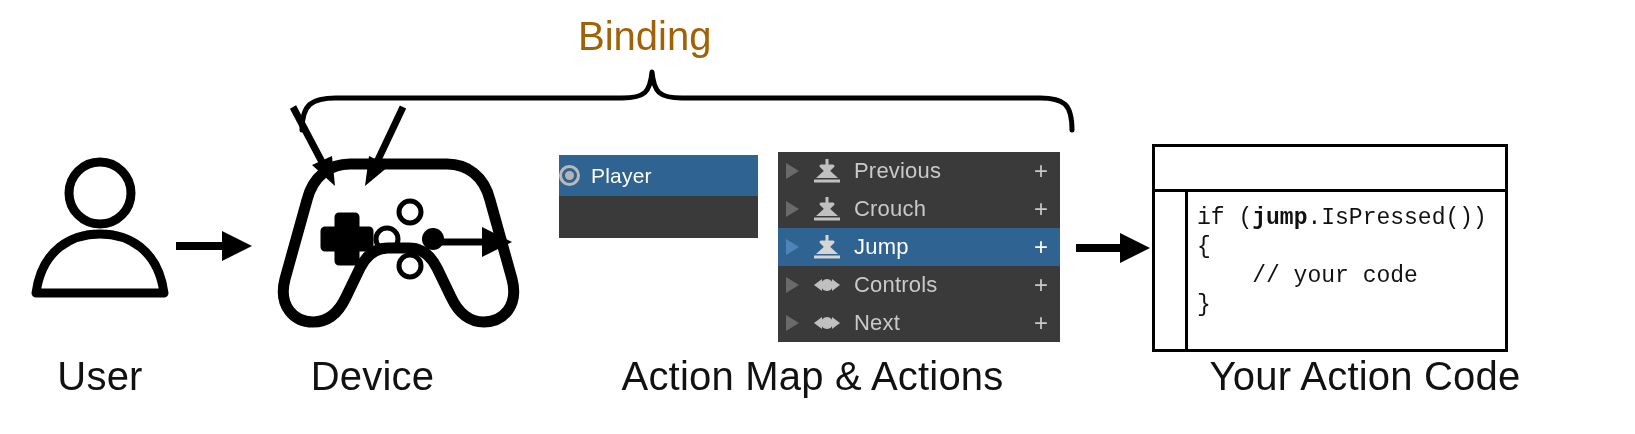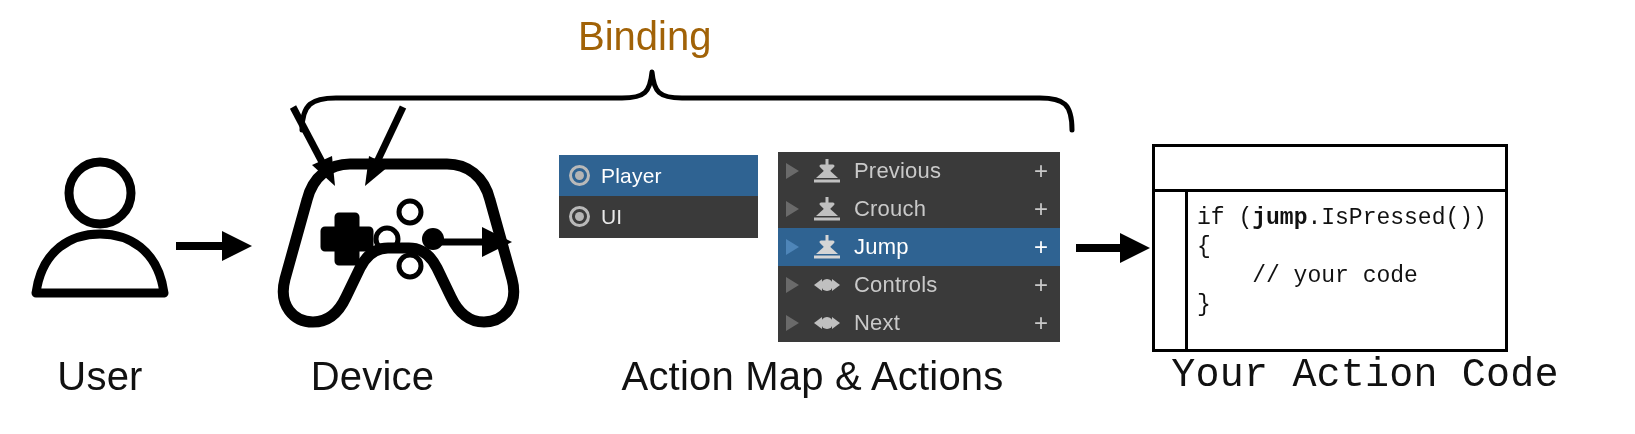--- a/index.html
+++ b/index.html
@@ -10,21 +10,21 @@
 
   
   .lbl-bottom{font-size:40px;line-height:40px;letter-spacing:.2px;
               color:#111;white-space:nowrap;text-align:center;}
   .lbl-binding{font-size:40px;line-height:40px;color:#a16207;white-space:nowrap;}
   .lbl-controls{font-size:40px;line-height:40px;color:#111;white-space:nowrap;}
 
   
   .map-panel{position:absolute;left:559px;top:155px;width:199px;height:83px;
              background:#3a3a3a;}
-  .map-row{height:41px;display:flex;align-items:center;padding-left:10px;box-sizing:border-box;}
+  .map-row{height:41px;display:flex;align-items:center;box-sizing:border-box;}
   .map-row.sel{background:#2f6392;}
   .map-row .txt{font-size:21px;color:#e9e9e9;margin-left:11px;letter-spacing:.2px;}
   .map-row.sel .txt{color:#ffffff;}
 
   .ring{width:21px;height:21px;border-radius:50%;box-sizing:border-box;
         border:3px solid #b9b9b9;display:flex;align-items:center;justify-content:center;
         flex:0 0 auto;}
   .ring i{display:block;width:9px;height:9px;border-radius:50%;background:#b4b4b4;}
 
   .act-panel{position:absolute;left:778px;top:152px;width:282px;height:190px;
@@ -136,26 +136,20 @@
 
   <div class="map-panel">
 
     <div class="map-row sel">
       <span class="ring">
           <i></i>
         </span>
       <span class="txt">Player</span>
     </div>
 
-    <div class="map-row">
-      <span class="ring">
-          <i></i>
-        </span>
-      <span class="txt">UI</span>
-    </div>
   </div>
 
   <div class="act-panel">
 
     <div class="act-row">
       <span class="tri"></span>
       <span class="ico press">
         <svg width="30" height="26" viewBox="0 0 30 26">
           <path d="M15 1 v9 M15 14 l-6-6 h12 Z" stroke="#c0c0c0" stroke-width="3" fill="#c0c0c0" stroke-linejoin="round"></path>
           <path d="M15 10 L26 20 H4 Z" fill="#c0c0c0"></path>
@@ -229,15 +223,15 @@
 <span>}</span></div>
     </div>
   </div>
 
   <div class="abs lbl-bottom" style="left:0px;top:356px;width:200px;">User</div>
 
   <div class="abs lbl-bottom" style="left:565px;top:356px;width:495px;">Action Map &amp; Actions</div>
 
   <div class="abs lbl-bottom" style="left:265px;top:356px;width:215px;">Device</div>
 
-  <div class="abs lbl-bottom" style="left:1140px;top:356px;width:450px;font-family:Liberation Mono, monospace;">Your Action Code</div>
+  <div class="abs lbl-bottom" style="left:1140px;top:356px;width:450px;">Your Action Code</div>
 
 </div>
 
 </body></html>

